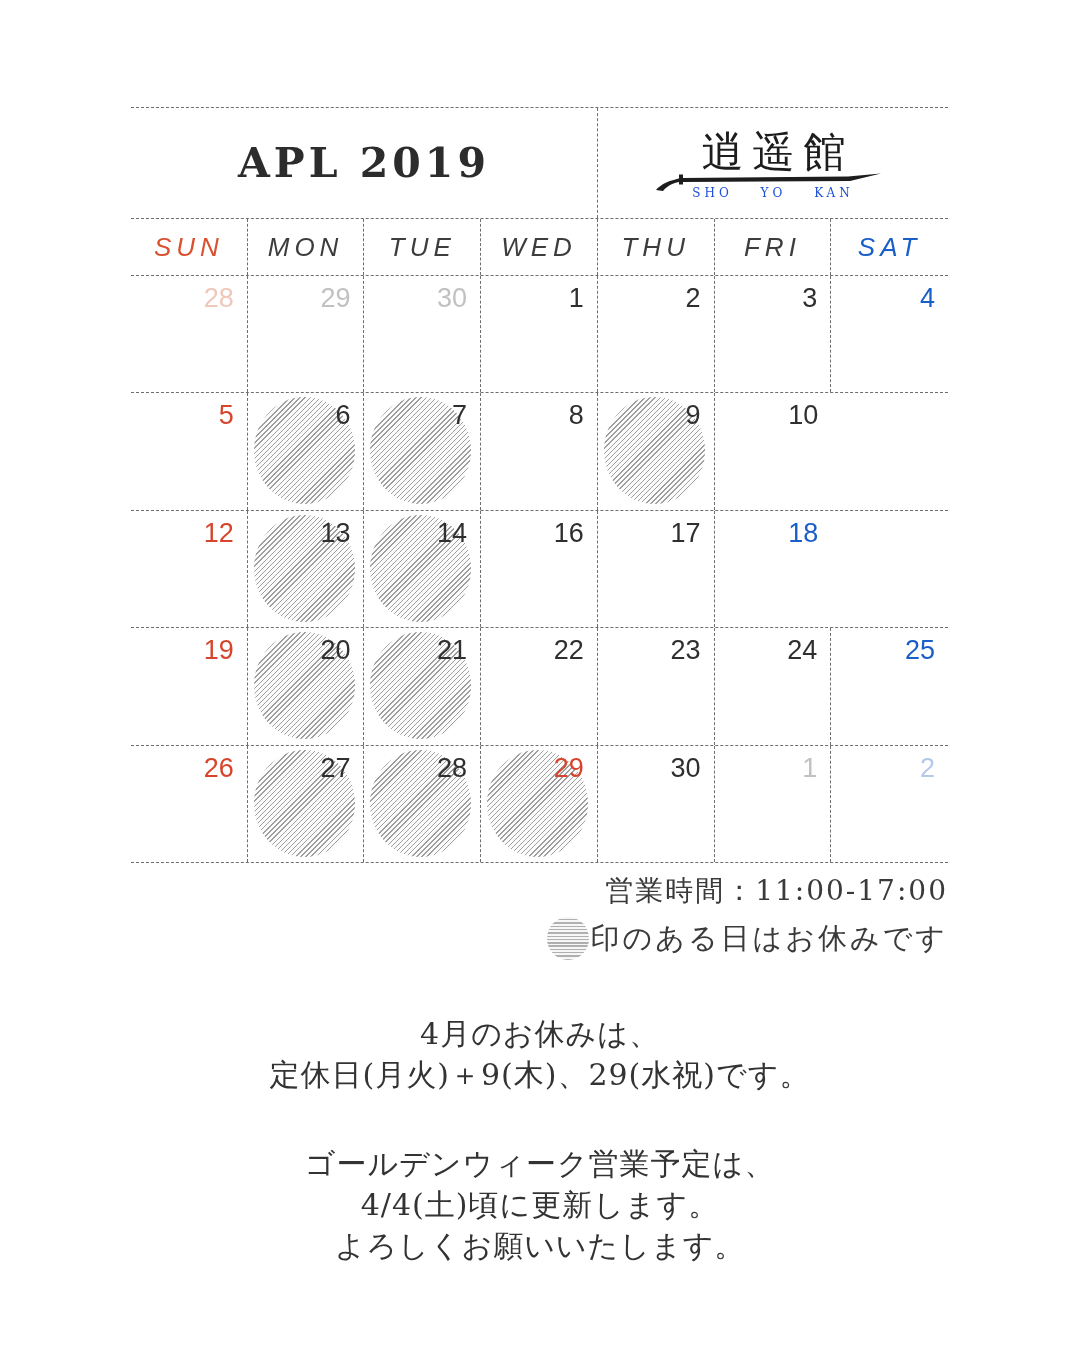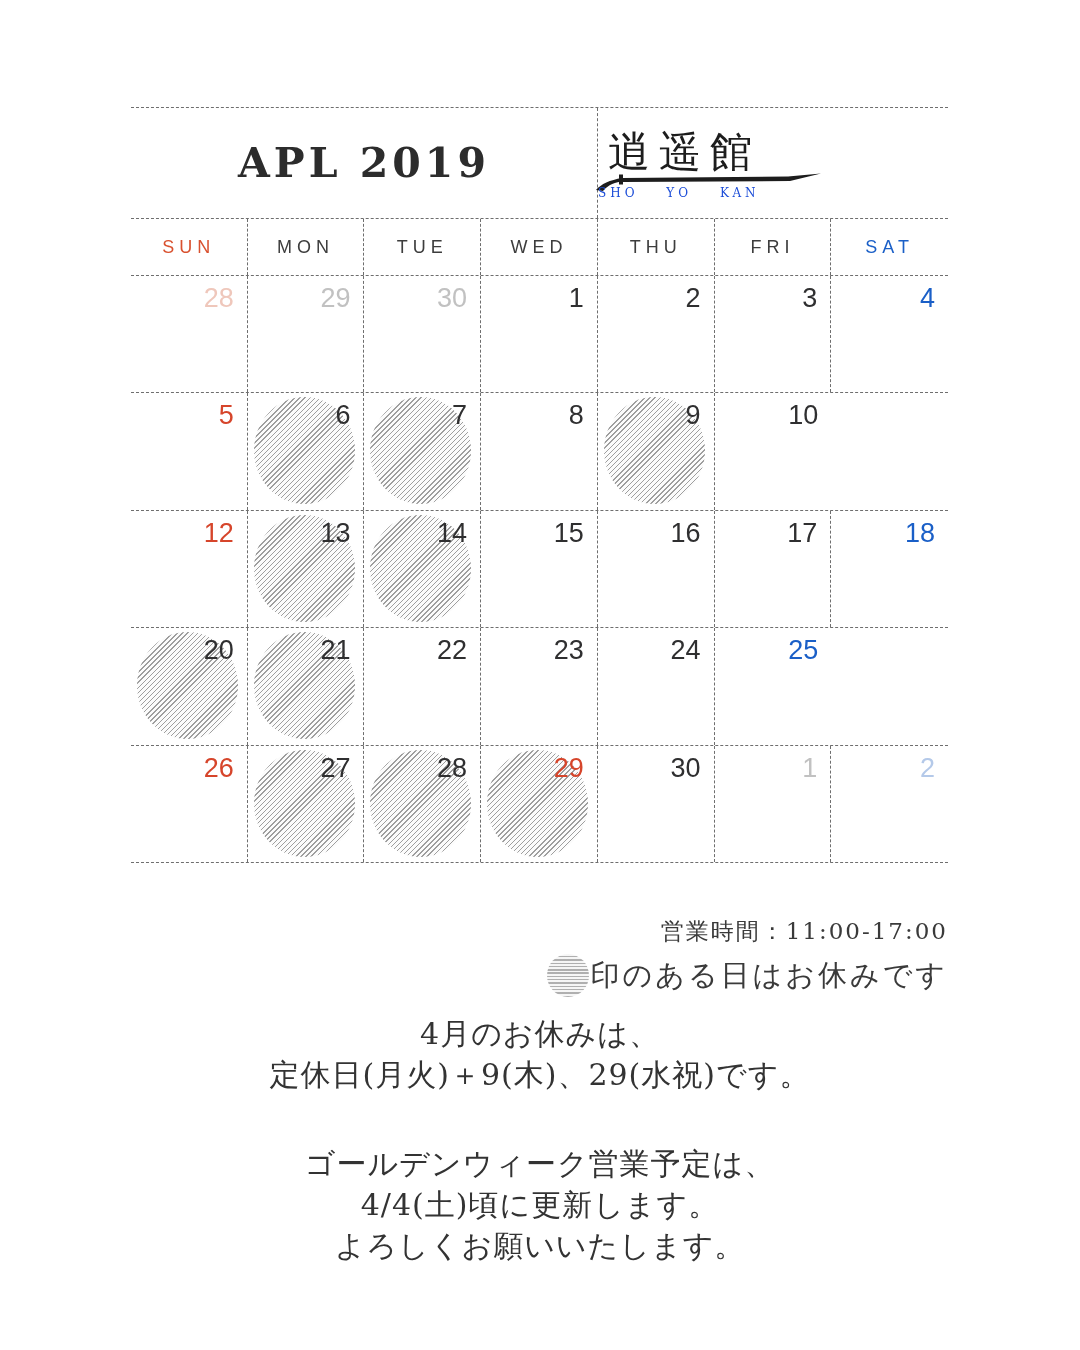--- a/index.html
+++ b/index.html
@@ -16,39 +16,39 @@
   .cal-header{display:flex;height:110px;}
   .title-cell{
     width:467px;box-sizing:border-box;border-right:1.5px dashed #6e6e6e;
     display:flex;align-items:center;justify-content:center;
   }
   .title-text{
     font-family:"DejaVu Serif","Liberation Serif",serif;
     font-size:41px;font-weight:700;letter-spacing:4px;color:#2c2c2c;
   }
   .logo-cell{
-    flex:1;display:flex;flex-direction:column;align-items:flex-start;justify-content:center;
+    flex:1;display:flex;flex-direction:column;align-items:center;justify-content:center;
     padding-top:4px;
   }
   .logo-kanji{
     font-family:"DejaVu Serif","Liberation Serif",serif;
     font-size:42px;letter-spacing:9px;color:#1d1d1d;line-height:1.05;margin-left:10px;
   }
   .logo-sword{width:236px;height:22px;margin:-6px 0 -3px -6px;display:block;}
   .logo-romaji{
     font-family:"DejaVu Serif","Liberation Serif",serif;
     font-size:12px;letter-spacing:4px;word-spacing:20px;color:#1d4ed8;margin-top:-2px;
   }
   .weekday-row{
     display:grid;grid-template-columns:repeat(7,1fr);height:56px;
     border-top:1.5px dashed #6e6e6e;
   }
   .weekday-cell{
     display:flex;align-items:center;justify-content:center;
-    font-size:18px;letter-spacing:5px;box-sizing:border-box;
+    font-size:26px;letter-spacing:5px;box-sizing:border-box;font-style:italic;
   }
   .weekday-cell:not(:last-child){border-right:1.5px dashed #6e6e6e;}
   .week-row{
     display:grid;grid-template-columns:repeat(7,1fr);height:116.4px;
     border-top:1.5px dashed #6e6e6e;
   }
   .day-cell{position:relative;box-sizing:border-box;}
   .day-cell:not(:last-child){border-right:1.5px dashed #6e6e6e;}
   .day-num{
     position:absolute;top:7px;right:13px;font-size:27px;z-index:2;
@@ -59,21 +59,21 @@
     background:repeating-linear-gradient(135deg,
       rgba(62,62,62,0.50) 0px, rgba(62,62,62,0.50) 1px,
       rgba(235,235,235,0.18) 1px, rgba(235,235,235,0.18) 3.6px);
     z-index:1;
   }
   
   .legend{
     position:absolute;top:872px;right:132px;text-align:right;
     font-family:"DejaVu Serif","Liberation Serif",serif;color:#3a3a3a;
   }
-  .hours{font-size:23px;letter-spacing:2px;margin-top:44px;}
+  .hours{font-size:28px;letter-spacing:2px;}
   .closed-note{
     margin-top:7px;font-size:29px;letter-spacing:3px;
     display:flex;align-items:center;justify-content:flex-end;
   }
   .legend-circle{
     display:inline-block;width:42px;height:43px;border-radius:50%;margin-right:2px;
     background:repeating-linear-gradient(0deg,
       rgba(110,110,110,0.55) 0px, rgba(110,110,110,0.55) 1.4px,
       rgba(225,225,225,0.30) 1.4px, rgba(225,225,225,0.30) 3.3px);
     flex:0 0 auto;
@@ -171,33 +171,33 @@
           </div>
           <div class="day-cell">
             <div class="closed-circle"></div>
             <span class="day-num" style="color: rgb(47, 47, 48);">13</span>
           </div>
           <div class="day-cell">
             <div class="closed-circle"></div>
             <span class="day-num" style="color: rgb(47, 47, 48);">14</span>
           </div>
           <div class="day-cell">
-            <span class="day-num" style="color: rgb(47, 47, 48);">15</span>
-          </div>
-          <div class="day-cell">
             <span class="day-num" style="color: rgb(47, 47, 48);">16</span>
           </div>
           <div class="day-cell">
             <span class="day-num" style="color: rgb(47, 47, 48);">17</span>
           </div>
           <div class="day-cell">
             <span class="day-num" style="color: rgb(26, 95, 199);">18</span>
           </div>
         </div>
         <div class="week-row">
+          <div class="day-cell">
+            <span class="day-num" style="color: rgb(214, 69, 43);">19</span>
+          </div>
           <div class="day-cell">
             <div class="closed-circle"></div>
             <span class="day-num" style="color: rgb(47, 47, 48);">20</span>
           </div>
           <div class="day-cell">
             <div class="closed-circle"></div>
             <span class="day-num" style="color: rgb(47, 47, 48);">21</span>
           </div>
           <div class="day-cell">
             <span class="day-num" style="color: rgb(47, 47, 48);">22</span>

